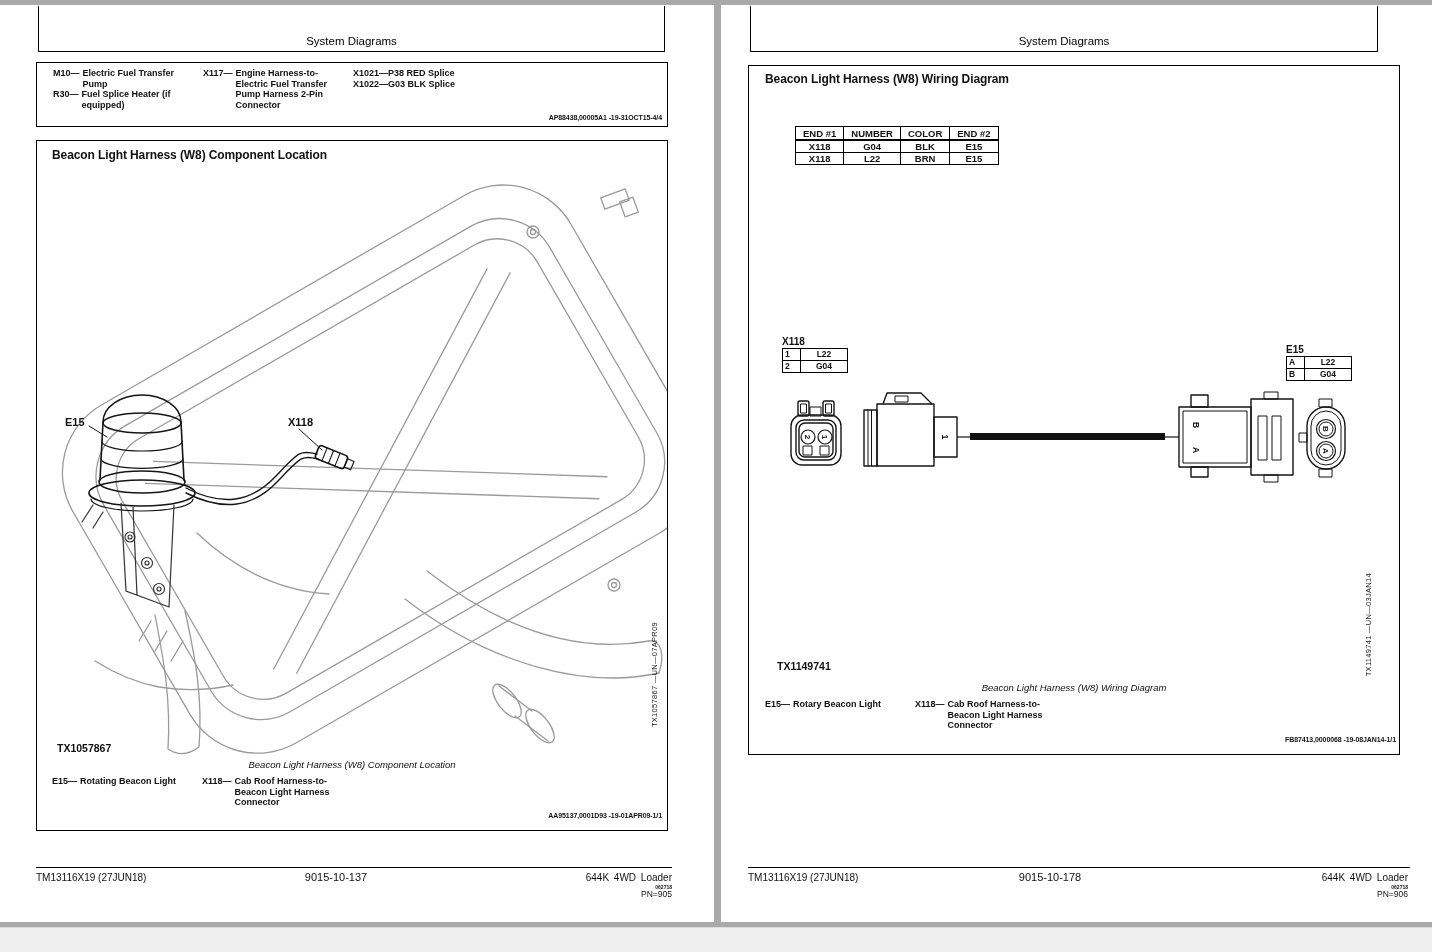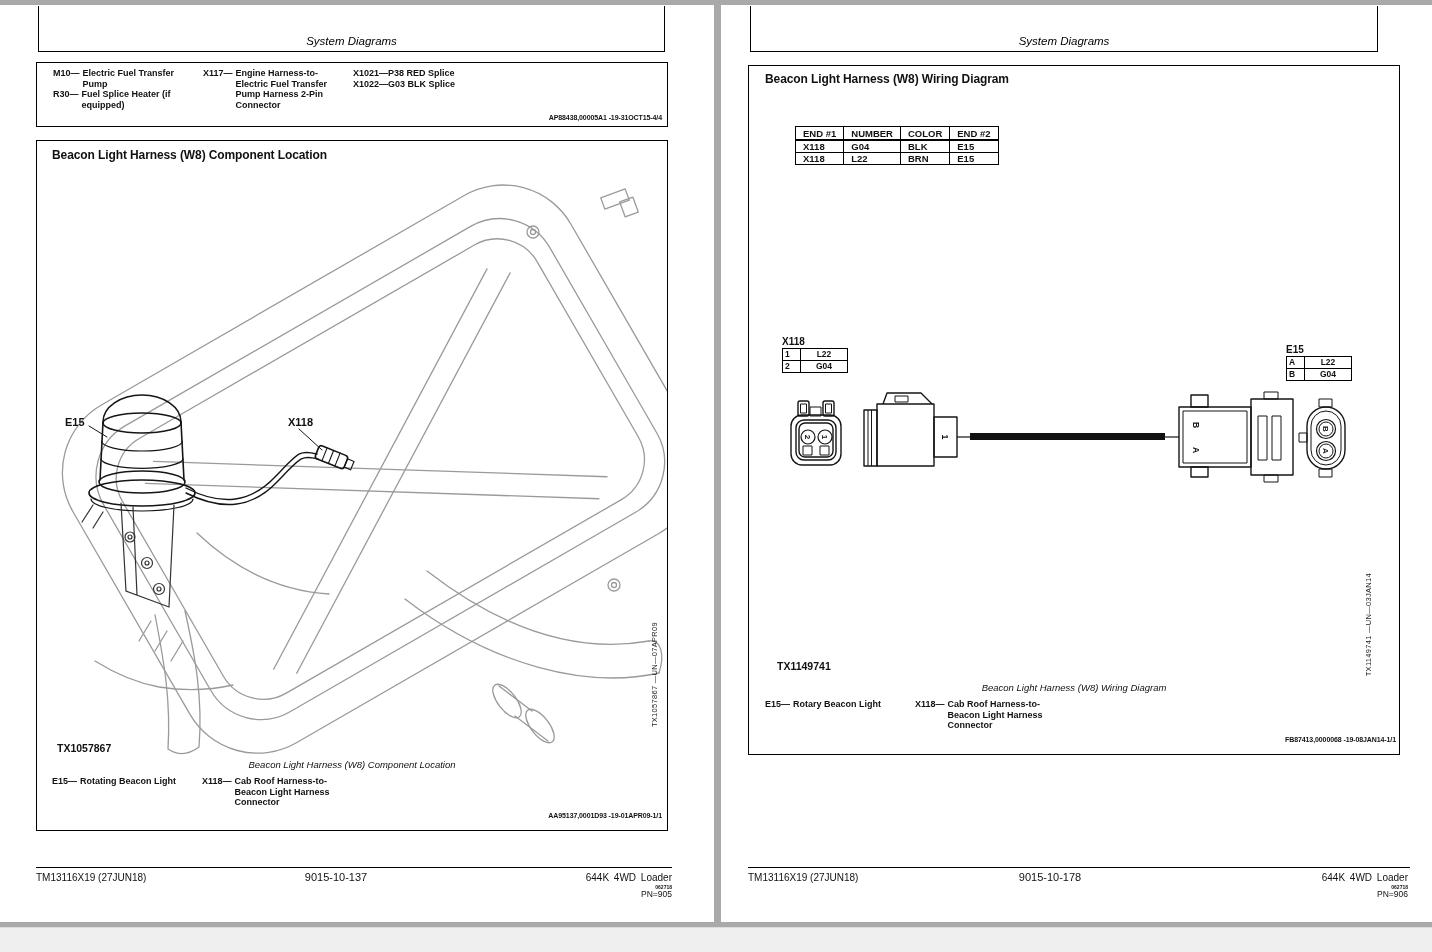--- a/index.html
+++ b/index.html
@@ -2,38 +2,38 @@
 <html><head>
 <meta charset="utf-8">
 <style>
   html,body{margin:0;padding:0}
   body{width:1432px;height:952px;position:relative;overflow:hidden;background:#a9a9a9;
        font-family:"Liberation Sans",sans-serif;color:#111;-webkit-font-smoothing:antialiased}
   .page{position:absolute;top:5px;height:917px;background:#ffffff}
   .box{position:absolute;border:1.5px solid #000;box-sizing:border-box;background:#fff}
   .hdrbox{position:absolute;border-left:1.5px solid #000;border-right:1.5px solid #000;border-bottom:1.5px solid #000;
           box-sizing:border-box;display:flex;align-items:flex-end;justify-content:center;padding-bottom:4px}
-  .hdrtxt{font-style:italic;font-size:11.5px;color:#000}
+  .hdrtxt{font-size:11.5px;color:#000}
   .figtitle{position:absolute;font-weight:bold;font-size:12px;letter-spacing:-0.1px}
   .leg{position:absolute;display:flex;font-size:9px;font-weight:bold;line-height:10.5px;white-space:nowrap}
   .leg .lc{margin-right:3px}
   .leg .lt{white-space:pre-line}
   .ref{position:absolute;font-size:7px;font-weight:bold;text-align:right;letter-spacing:-0.1px}
   .cap{position:absolute;font-style:italic;font-size:9.5px;text-align:center}
   .figid{position:absolute;font-weight:bold;font-size:10.5px}
   .vref{position:absolute;writing-mode:vertical-rl;transform:rotate(180deg);font-size:7.5px;letter-spacing:.3px;color:#222}
   .fline{position:absolute;border-top:1.5px solid #000}
   .ft{position:absolute;font-size:10px}
   .ftc{position:absolute;font-weight:normal;font-size:11px;text-align:center}
   .ftr{position:absolute;font-size:10px;word-spacing:2px;text-align:right}
   .ftsm{position:absolute;font-size:5px;font-weight:bold;text-align:right}
   .ftpn{position:absolute;font-size:8.5px;}
   table{border-collapse:collapse;background:#fff}
   .wtab{position:absolute;border:1.5px solid #000}
-  .wtab th,.wtab td{border:1px solid #000;font-weight:bold;font-size:9.5px;padding:0 7px;height:11px;text-align:left;line-height:11px}
+  .wtab th,.wtab td{border:1px solid #000;font-weight:bold;font-size:9.5px;padding:0 7px;height:11px;text-align:center;line-height:11px}
   .wtab th{height:12px;border-bottom:2px solid #000}
   .plabel{position:absolute;font-weight:bold;font-size:10px}
   .ptab{position:absolute;border:1px solid #000}
   .ptab td{border:1px solid #000;font-weight:bold;font-size:8.5px;height:11px;line-height:11px;padding:0 2px}
   .ptab td.pn1{width:13px;text-align:left}
   .ptab td.pn2{width:42px;text-align:center}
   svg{position:absolute;display:block}
   svg text{font-family:"Liberation Sans",sans-serif;font-weight:bold;fill:#111;stroke:none}
   .tb{position:absolute;left:0;top:927px;width:1432px;height:25px;background:#efefef;border-top:1px solid #dcdcdc;box-sizing:border-box}
 </style>

